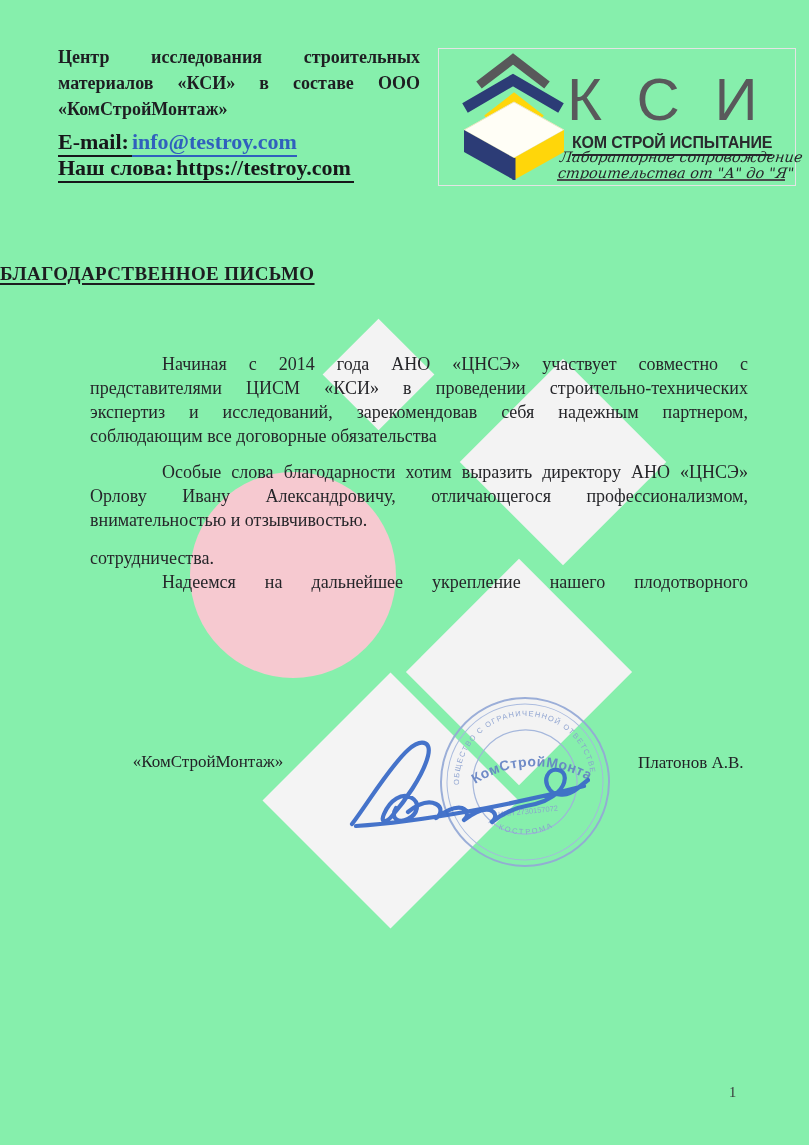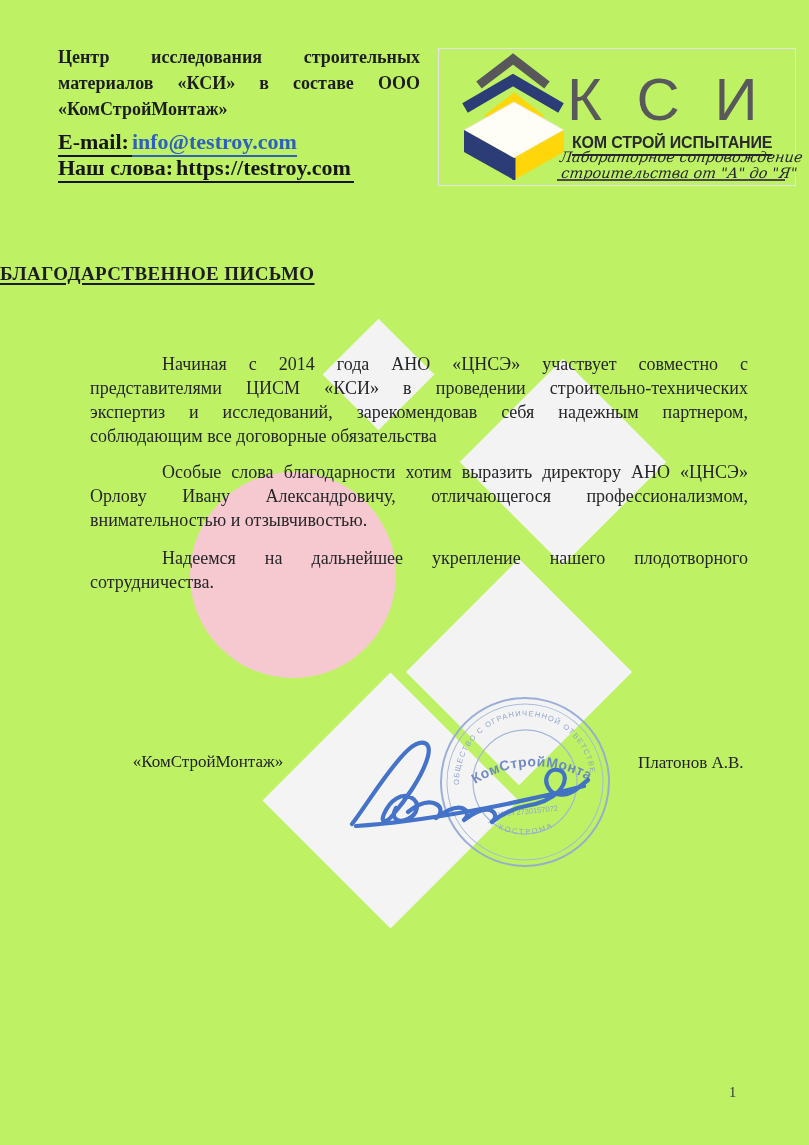--- a/index.html
+++ b/index.html
@@ -1,17 +1,17 @@
 <!DOCTYPE html>
 <html><head>
 <meta charset="utf-8">
 <style>
   html,body{margin:0;padding:0;background:#ffffff;}
   .page{
-    position:relative;width:809px;height:1145px;background:#bef264;
+    position:relative;width:809px;height:1145px;background:#86efac;
     overflow:hidden;font-family:"Liberation Serif", serif;color:#26262a;
   }
   
   .wm{position:absolute;background:#f3f3f3;transform:rotate(45deg);}
   .wm-a{left:339px;top:335px;width:79px;height:79px;}
   .wm-b{left:490px;top:389px;width:146px;height:146px;}
   .wm-c{left:439px;top:592px;width:160px;height:160px;}
   .wm-d{left:300px;top:710px;width:181px;height:181px;background:#f4f4f4;}
   .wm-circle{position:absolute;left:190px;top:472px;width:206px;height:206px;
     border-radius:50%;background:#f6c9d0;}
@@ -21,21 +21,21 @@
   .org-line{height:26px;line-height:26px;}
   .org-line.just{text-align:justify;text-align-last:justify;}
   .contact{position:absolute;left:58px;font-weight:bold;font-size:22px;
     white-space:nowrap;color:#17171a;}
   .contact-email{top:129px;}
   .contact-site{top:155px;}
   .u-dark{border-bottom:2px solid #17171a;padding-bottom:1px;padding-right:3px;}
   .u-link{border-bottom:2px solid #3060bd;padding-bottom:1px;color:#3060bd;}
   
   .logo-box{position:absolute;left:438px;top:48px;width:356px;height:136px;
-    border:1px solid #e4e4e4;text-align:center;}
+    border:1px solid #e4e4e4;}
   .logo-cube{position:absolute;left:12px;top:2px;}
   .logo-letters{position:absolute;left:128px;top:21px;
     font-family:"Liberation Sans", sans-serif;font-size:60px;line-height:60px;
     letter-spacing:9px;color:#59595b;white-space:nowrap;}
   .logo-name{position:absolute;left:133px;top:84px;
     font-family:"Liberation Sans", sans-serif;font-weight:bold;font-size:17px;
     letter-spacing:-0.2px;color:#2a2a2e;border-bottom:2px solid #2a2a2e;
     padding-bottom:1px;white-space:nowrap;transform:scaleX(.94);transform-origin:left top;}
   .logo-tagline{position:absolute;left:120px;top:101px;font-style:italic;
     font-family:"DejaVu Serif", serif;font-size:14.5px;line-height:15.5px;
@@ -110,22 +110,22 @@
       <div class="bline just">представителями ЦИСМ «КСИ» в проведении строительно-технических</div>
       <div class="bline just">экспертиз и исследований, зарекомендовав себя надежным партнером,</div>
       <div class="bline">соблюдающим все договорные обязательства</div>
     </div>
     <div class="para p2">
       <div class="bline just first">Особые слова благодарности хотим выразить директору АНО «ЦНСЭ»</div>
       <div class="bline just">Орлову Ивану Александровичу, отличающегося профессионализмом,</div>
       <div class="bline">внимательностью и отзывчивостью.</div>
     </div>
     <div class="para p3">
+      <div class="bline">сотрудничества.</div>
       <div class="bline just first">Надеемся на дальнейшее укрепление нашего плодотворного</div>
-      <div class="bline">сотрудничества.</div>
     </div>
   </div>
 
   <div class="sig-left">
     <div>«КомСтройМонтаж»</div>
   </div>
   <div class="sig-name">Платонов А.В.</div>
 
   <svg class="stamp" width="176" height="176" viewBox="0 0 176 176">
     <g transform="rotate(-6 88 88)" fill="none">

